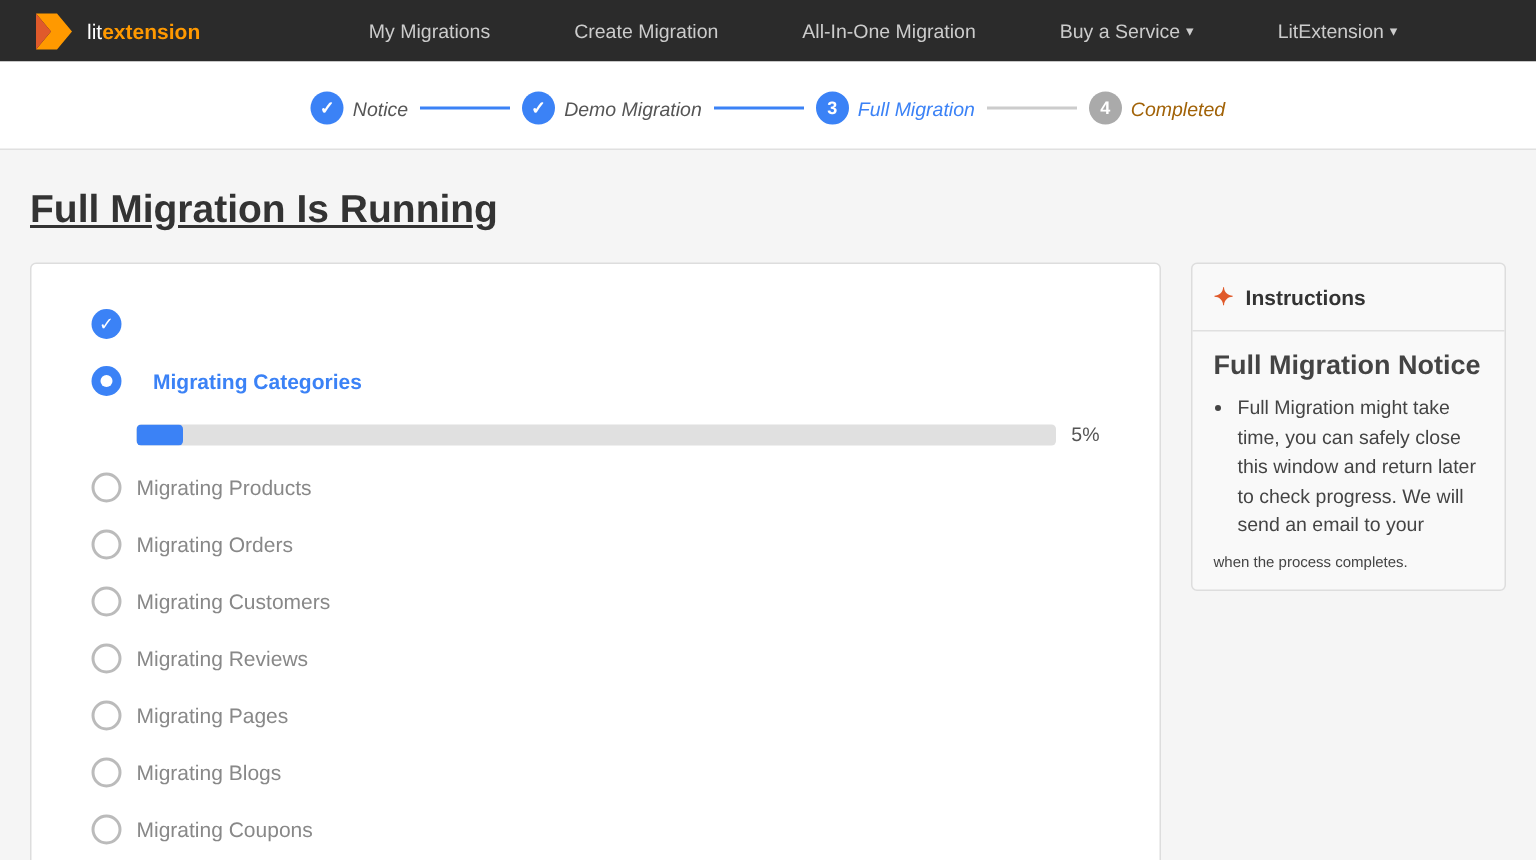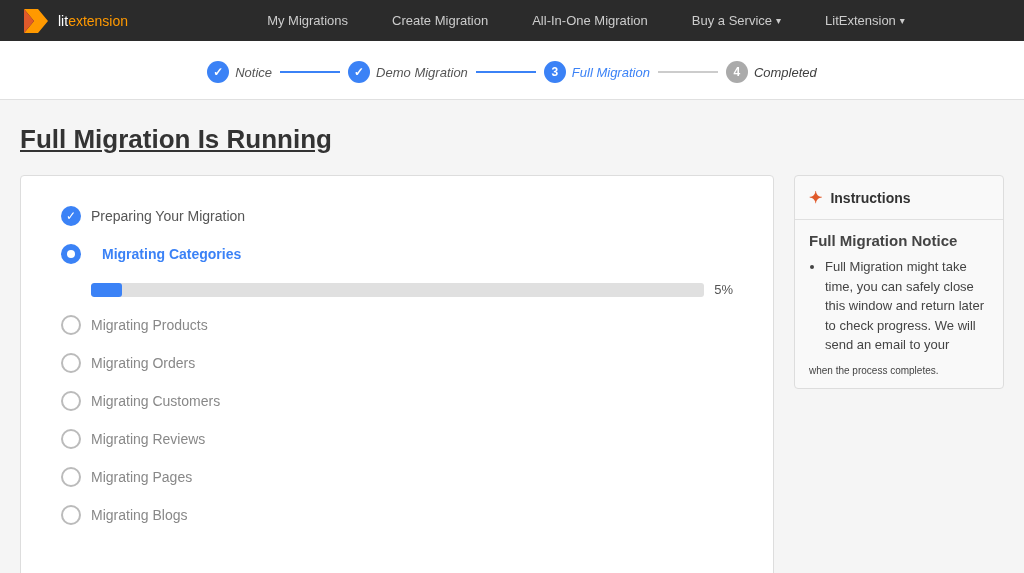--- a/index.html
+++ b/index.html
@@ -17,25 +17,25 @@
       display: flex;
       align-items: center;
       margin-right: 40px;
     }
     .logo-icon {
       width: 32px;
       height: 32px;
       margin-right: 6px;
     }
     .logo-lit { color: #fff; }
-    .logo-ext { color: #f90; }
+    .logo-ext { color: #f90; font-weight: bold; }
     .navbar-nav {
       display: flex;
       align-items: flex-end;
-      gap: 0;
+      gap: 12px;
       flex: 1;
       justify-content: center;
     }
     .nav-item {
       color: #ccc;
       padding: 0 22px;
       height: 41px;
       display: flex;
       align-items: center;
       cursor: pointer;
@@ -68,21 +68,21 @@
       justify-content: center;
       font-size: 12px;
       font-weight: bold;
     }
     .step-icon.completed { background: #3b82f6; color: #fff; }
     .step-icon.active { background: #3b82f6; color: #fff; border: 2px solid #3b82f6; }
     .step-icon.inactive { background: #aaa; color: #fff; }
     .step-label { font-style: italic; font-size: 13px; }
     .step-label.completed-text { color: #555; font-style: italic; }
     .step-label.active-text { color: #3b82f6; font-style: italic; }
-    .step-label.inactive-text { color: #404040; font-style: italic; }
+    .step-label.inactive-text { color: #a16207; font-style: italic; }
     .step-connector {
       width: 60px;
       height: 2px;
       background: #ccc;
       margin: 0 8px;
     }
     .step-connector.done { background: #3b82f6; }
 
     
     .main-content {
@@ -210,21 +210,21 @@
       font-size: 16px;
     }
     .instructions-body {
       padding: 12px 14px;
       font-size: 13px;
       color: #444;
     }
     .instructions-body .notice-title {
       font-weight: bold;
       margin-bottom: 8px;
-      font-size: 15px;
+      font-size: 18px;
     }
     .instructions-body ul {
       padding-left: 16px;
       list-style: disc;
     }
     .instructions-body ul li {
       margin-bottom: 6px;
       line-height: 1.5;
     }
   </style>
@@ -284,21 +284,20 @@
 
 <div class="main-content">
   <h1 class="page-title">Full Migration Is Running</h1>
 
   <div class="content-row">
 
     <div class="migration-box">
 
       <div class="migration-item done-item">
         <div class="check-icon">✓</div>
-        <span>Preparing Your Migration</span>
       </div>
 
       <div class="migration-item active-item">
         <div class="radio-active"></div>
         <span>Migrating Categories</span>
       </div>
 
       <div class="progress-container">
         <div class="progress-bar-bg">
           <div class="progress-bar-fill" style="width: 5%"></div>
@@ -329,20 +328,24 @@
       <div class="migration-item pending-item">
         <div class="radio-empty"></div>
         <span>Migrating Pages</span>
       </div>
 
       <div class="migration-item pending-item">
         <div class="radio-empty"></div>
         <span>Migrating Blogs</span>
       </div>
 
+      <div class="migration-item pending-item">
+        <div class="radio-empty"></div>
+        <span>Migrating Coupons</span>
+      </div>
 
     </div>
 
     <div class="instructions-box">
       <div class="instructions-header">
         <span class="instructions-icon">✦</span>
         <span>Instructions</span>
       </div>
       <div class="instructions-body">
         <div class="notice-title">Full Migration Notice</div>

